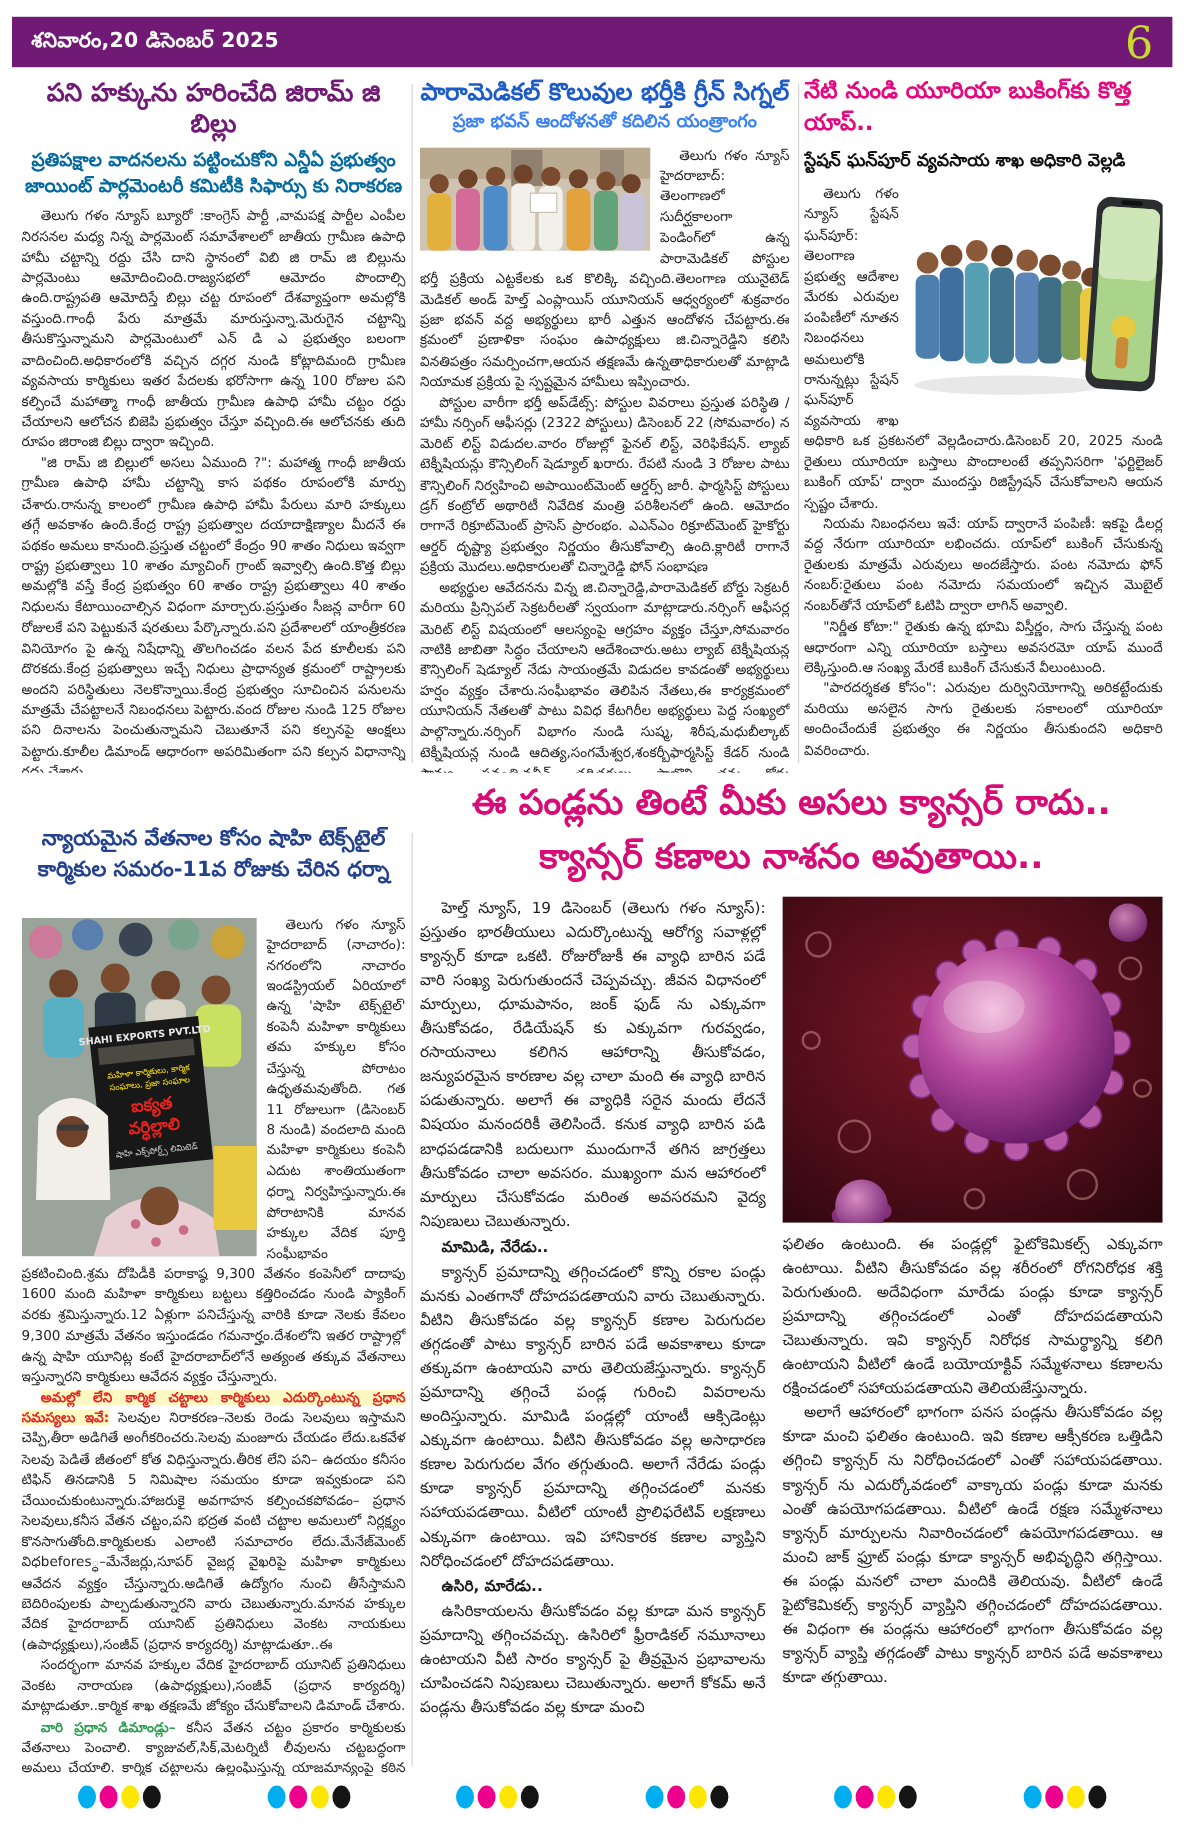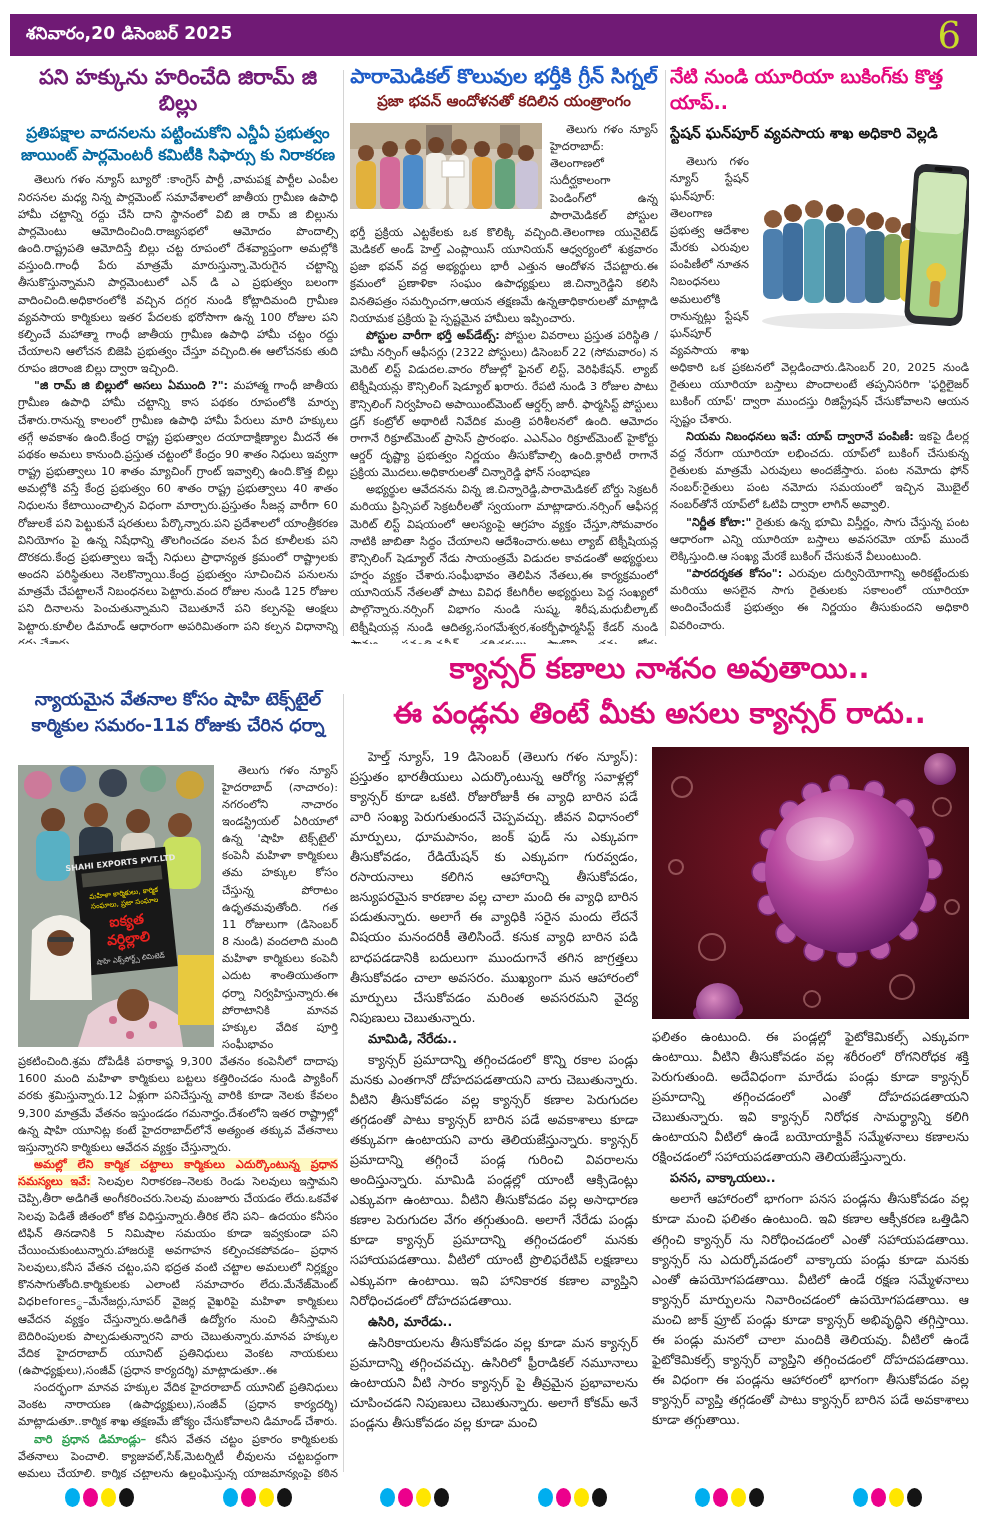--- a/index.html
+++ b/index.html
@@ -11,29 +11,29 @@
   .date{color:#fff;font-size:17px;font-weight:bold;letter-spacing:.2px;}
   .pagenum{color:#c9da2a;font-size:37px;line-height:1;font-family:"DejaVu Serif",serif;}
   
   .vrule{position:absolute;width:1px;background:#d4d4d4;}
   
   .body{font-size:11.3px;line-height:1.52;text-align:justify;color:#1d1d1d;overflow-wrap:break-word;}
   .body p{margin:0;text-indent:16px;}
   .h-red{color:#701a75;font-size:21px;font-weight:bold;text-align:center;line-height:1.25;margin:0 0 5px;}
   .sh-green{color:#0369a1;font-size:15.5px;font-weight:bold;text-align:center;line-height:1.45;margin:0 0 5px;}
   .h-blue{color:#1d5cc8;font-size:20px;font-weight:bold;text-align:center;line-height:1.25;margin:0 0 3px;}
-  .sh-teal{color:#7f1d1d;font-size:15px;font-weight:bold;text-align:center;margin:0 0 8px;}
+  .sh-teal{color:#3b82f6;font-size:15px;font-weight:bold;text-align:center;margin:0 0 8px;}
   .h-mag{color:#e4097e;font-size:19px;font-weight:bold;line-height:1.35;margin:0 0 10px;}
   .sh-black{color:#111;font-size:14.5px;font-weight:bold;margin:0 0 8px;}
   .h-navy{color:#23418f;font-size:17.5px;font-weight:bold;text-align:center;line-height:1.5;margin:0 0 23px;}
   .h-big{color:#d70c77;font-size:29px;font-weight:bold;text-align:center;line-height:1.55;
          text-shadow:0 1px 0 rgba(255,255,255,.6);margin:0;}
   .lead-red-hl{color:#e8221f;font-weight:bold;background:#fef9c3;}
   .lead-green{color:#2e9e4f;font-weight:bold;}
-  .lead-bold{font-weight:bold;}
+  .lead-bold{font-weight:normal;}
   
   #art-jiram{position:absolute;left:18px;top:64px;width:320px;height:580px;overflow:hidden;}
   #art-para{position:absolute;left:350px;top:64px;width:308px;height:580px;overflow:hidden;}
   #art-urea{position:absolute;left:670px;top:64px;width:299px;height:580px;overflow:hidden;}
   #art-shahi{position:absolute;left:18px;top:686px;width:320px;height:794px;overflow:hidden;}
   #art-cancer{position:absolute;left:350px;top:646px;width:619px;height:834px;overflow:hidden;}
   
   .photo-para{float:left;width:192px;height:86px;margin:2px 8px 3px 0;}
   .photo-urea{float:right;width:212px;height:184px;margin:0 0 5px 8px;}
   .photo-shahi{float:left;width:196px;height:282px;margin:3px 8px 4px 0;}
@@ -198,22 +198,22 @@
         </svg>
       </div>
       <p><span>తెలుగు గళం న్యూస్ హైదరాబాద్ (నాచారం): నగరంలోని నాచారం ఇండస్ట్రియల్ ఏరియాలో ఉన్న 'షాహి టెక్స్‌టైల్' కంపెనీ మహిళా కార్మికులు తమ హక్కుల కోసం చేస్తున్న పోరాటం ఉధృతమవుతోంది. గత 11 రోజులుగా (డిసెంబర్ 8 నుండి) వందలాది మంది మహిళా కార్మికులు కంపెనీ ఎదుట శాంతియుతంగా ధర్నా నిర్వహిస్తున్నారు.ఈ పోరాటానికి మానవ హక్కుల వేదిక పూర్తి సంఘీభావం ప్రకటించింది.శ్రమ దోపిడీకి పరాకాష్ఠ 9,300 వేతనం కంపెనీలో దాదాపు 1600 మంది మహిళా కార్మికులు బట్టలు కత్తిరించడం నుండి ప్యాకింగ్ వరకు శ్రమిస్తున్నారు.12 ఏళ్లుగా పనిచేస్తున్న వారికి కూడా నెలకు కేవలం 9,300 మాత్రమే వేతనం ఇస్తుండడం గమనార్హం.దేశంలోని ఇతర రాష్ట్రాల్లో ఉన్న షాహి యూనిట్ల కంటే హైదరాబాద్‌లోనే అత్యంత తక్కువ వేతనాలు ఇస్తున్నారని కార్మికులు ఆవేదన వ్యక్తం చేస్తున్నారు.</span></p>
       <p><span class="lead-red-hl">అమల్లో లేని కార్మిక చట్టాలు కార్మికులు ఎదుర్కొంటున్న ప్రధాన సమస్యలు ఇవే:</span><span> సెలవుల నిరాకరణ–నెలకు రెండు సెలవులు ఇస్తామని చెప్పి,తీరా అడిగితే అంగీకరించరు.సెలవు మంజూరు చేయడం లేదు.ఒకవేళ సెలవు పెడితే జీతంలో కోత విధిస్తున్నారు.తీరిక లేని పని– ఉదయం కనీసం టిఫిన్ తినడానికి 5 నిమిషాల సమయం కూడా ఇవ్వకుండా పని చేయించుకుంటున్నారు.హాజరుకై అవగాహన కల్పించకపోవడం– ప్రధాన సెలవులు,కనీస వేతన చట్టం,పని భద్రత వంటి చట్టాల అమలులో నిర్లక్ష్యం కొనసాగుతోంది.కార్మికులకు ఎలాంటి సమాచారం లేదు.మేనేజ్‌మెంట్ విధbefores్ధ–మేనేజర్లు,సూపర్ వైజర్ల వైఖరిపై మహిళా కార్మికులు ఆవేదన వ్యక్తం చేస్తున్నారు.అడిగితే ఉద్యోగం నుంచి తీసేస్తామని బెదిరింపులకు పాల్పడుతున్నారని వారు చెబుతున్నారు.మానవ హక్కుల వేదిక హైదరాబాద్ యూనిట్ ప్రతినిధులు వెంకట నాయకులు (ఉపాధ్యక్షులు),సంజీవ్ (ప్రధాన కార్యదర్శి) మాట్లాడుతూ..ఈ</span></p>
       <p><span>సందర్భంగా మానవ హక్కుల వేదిక హైదరాబాద్ యూనిట్ ప్రతినిధులు వెంకట నారాయణ (ఉపాధ్యక్షులు),సంజీవ్ (ప్రధాన కార్యదర్శి) మాట్లాడుతూ..కార్మిక శాఖ తక్షణమే జోక్యం చేసుకోవాలని డిమాండ్ చేశారు.</span></p>
       <p><span class="lead-green">వారి ప్రధాన డిమాండ్లు–</span><span> కనీస వేతన చట్టం ప్రకారం కార్మికులకు వేతనాలు పెంచాలి. క్యాజువల్,సిక్,మెటర్నిటీ లీవులను చట్టబద్ధంగా అమలు చేయాలి. కార్మిక చట్టాలను ఉల్లంఘిస్తున్న యాజమాన్యంపై కఠిన చర్యలు తీసుకోవాలి.కార్మికులకు అండగా నిలుస్తున్న టీయుసిఐ మరియు సిఐటీయు సంఘాల కృషిని హెచ్ఆర్ఎఫ్ అభినందించింది. 11 రోజులుగా పోరాడుతున్నా కార్మిక శాఖ స్పందన నెమ్మదిగా ఉందని,కేవలం విచారణల పేరుతో కాలయాపన చేయకుండా కార్మికులకు న్యాయం చేయాలని వారు కోరారు.</span></p>
     </div>
   </div>
 
   <div id="art-cancer">
+    <div class="h-big">ఈ పండ్లను తింటే మీకు అసలు క్యాన్సర్ రాదు..</div>
     <div class="h-big">క్యాన్సర్ కణాలు నాశనం అవుతాయి..</div>
-    <div class="h-big">ఈ పండ్లను తింటే మీకు అసలు క్యాన్సర్ రాదు..</div>
     <div class="cancer-cols">
       <div class="ccol1 cbody">
         <p><span>హెల్త్ న్యూస్, 19 డిసెంబర్ (తెలుగు గళం న్యూస్): ప్రస్తుతం భారతీయులు ఎదుర్కొంటున్న ఆరోగ్య సవాళ్లల్లో క్యాన్సర్ కూడా ఒకటి. రోజురోజుకీ ఈ వ్యాధి బారిన పడే వారి సంఖ్య పెరుగుతుందనే చెప్పవచ్చు. జీవన విధానంలో మార్పులు, ధూమపానం, జంక్ ఫుడ్ ను ఎక్కువగా తీసుకోవడం, రేడియేషన్ కు ఎక్కువగా గురవ్వడం, రసాయనాలు కలిగిన ఆహారాన్ని తీసుకోవడం, జన్యుపరమైన కారణాల వల్ల చాలా మంది ఈ వ్యాధి బారిన పడుతున్నారు. అలాగే ఈ వ్యాధికి సరైన మందు లేదనే విషయం మనందరికీ తెలిసిందే. కనుక వ్యాధి బారిన పడి బాధపడడానికి బదులుగా ముందుగానే తగిన జాగ్రత్తలు తీసుకోవడం చాలా అవసరం. ముఖ్యంగా మన ఆహారంలో మార్పులు చేసుకోవడం మరింత అవసరమని వైద్య నిపుణులు చెబుతున్నారు.</span></p>
         <div class="sub-inline">మామిడి, నేరేడు..</div>
         <p><span>క్యాన్సర్ ప్రమాదాన్ని తగ్గించడంలో కొన్ని రకాల పండ్లు మనకు ఎంతగానో దోహదపడతాయని వారు చెబుతున్నారు. వీటిని తీసుకోవడం వల్ల క్యాన్సర్ కణాల పెరుగుదల తగ్గడంతో పాటు క్యాన్సర్ బారిన పడే అవకాశాలు కూడా తక్కువగా ఉంటాయని వారు తెలియజేస్తున్నారు. క్యాన్సర్ ప్రమాదాన్ని తగ్గించే పండ్ల గురించి వివరాలను అందిస్తున్నారు. మామిడి పండ్లల్లో యాంటీ ఆక్సిడెంట్లు ఎక్కువగా ఉంటాయి. వీటిని తీసుకోవడం వల్ల అసాధారణ కణాల పెరుగుదల వేగం తగ్గుతుంది. అలాగే నేరేడు పండ్లు కూడా క్యాన్సర్ ప్రమాదాన్ని తగ్గించడంలో మనకు సహాయపడతాయి. వీటిలో యాంటీ ప్రొలిఫరేటివ్ లక్షణాలు ఎక్కువగా ఉంటాయి. ఇవి హానికారక కణాల వ్యాప్తిని నిరోధించడంలో దోహదపడతాయి.</span></p>
         <div class="sub-inline">ఉసిరి, మారేడు..</div>
         <p><span>ఉసిరికాయలను తీసుకోవడం వల్ల కూడా మన క్యాన్సర్ ప్రమాదాన్ని తగ్గించవచ్చు. ఉసిరిలో ఫ్రీరాడికల్ నమూనాలు ఉంటాయని వీటి సారం క్యాన్సర్ పై తీవ్రమైన ప్రభావాలను చూపించడని నిపుణులు చెబుతున్నారు. అలాగే కోకమ్ అనే పండ్లను తీసుకోవడం వల్ల కూడా మంచి</span></p>
       </div>
       <div class="ccol2">
         <div class="photo-cancer">
@@ -268,21 +268,20 @@
               <circle cx="64" cy="252" r="7"></circle>
                 <circle cx="84" cy="262" r="7"></circle>
                 <circle cx="48" cy="266" r="7"></circle>
             </g>
             <circle cx="66" cy="258" r="22" fill="url(#cell2046)"></circle>
             <circle cx="288" cy="22" r="16" fill="url(#cell2046)" opacity="0.9"></circle>
           </svg>
         </div>
         <div class="cbody">
           <p style="text-indent:0;"><span>ఫలితం ఉంటుంది. ఈ పండ్లల్లో ఫైటోకెమికల్స్ ఎక్కువగా ఉంటాయి. వీటిని తీసుకోవడం వల్ల శరీరంలో రోగనిరోధక శక్తి పెరుగుతుంది. అదేవిధంగా మారేడు పండ్లు కూడా క్యాన్సర్ ప్రమాదాన్ని తగ్గించడంలో ఎంతో దోహదపడతాయని చెబుతున్నారు. ఇవి క్యాన్సర్ నిరోధక సామర్థ్యాన్ని కలిగి ఉంటాయని వీటిలో ఉండే బయోయాక్టివ్ సమ్మేళనాలు కణాలను రక్షించడంలో సహాయపడతాయని తెలియజేస్తున్నారు.</span></p>
-          <div class="sub-inline">పనస, వాక్కాయలు..</div>
           <p><span>అలాగే ఆహారంలో భాగంగా పనస పండ్లను తీసుకోవడం వల్ల కూడా మంచి ఫలితం ఉంటుంది. ఇవి కణాల ఆక్సీకరణ ఒత్తిడిని తగ్గించి క్యాన్సర్ ను నిరోధించడంలో ఎంతో సహాయపడతాయి. క్యాన్సర్ ను ఎదుర్కోవడంలో వాక్కాయ పండ్లు కూడా మనకు ఎంతో ఉపయోగపడతాయి. వీటిలో ఉండే రక్షణ సమ్మేళనాలు క్యాన్సర్ మార్పులను నివారించడంలో ఉపయోగపడతాయి. ఆ మంచి జాక్ ఫ్రూట్ పండ్లు కూడా క్యాన్సర్ అభివృద్ధిని తగ్గిస్తాయి. ఈ పండ్లు మనలో చాలా మందికి తెలియవు. వీటిలో ఉండే ఫైటోకెమికల్స్ క్యాన్సర్ వ్యాప్తిని తగ్గించడంలో దోహదపడతాయి. ఈ విధంగా ఈ పండ్లను ఆహారంలో భాగంగా తీసుకోవడం వల్ల క్యాన్సర్ వ్యాప్తి తగ్గడంతో పాటు క్యాన్సర్ బారిన పడే అవకాశాలు కూడా తగ్గుతాయి.</span></p>
         </div>
       </div>
     </div>
   </div>
 
   <div class="regrow">
     <div class="reggroup">
       <div class="dot dc"></div>
         <div class="dot dm"></div>

